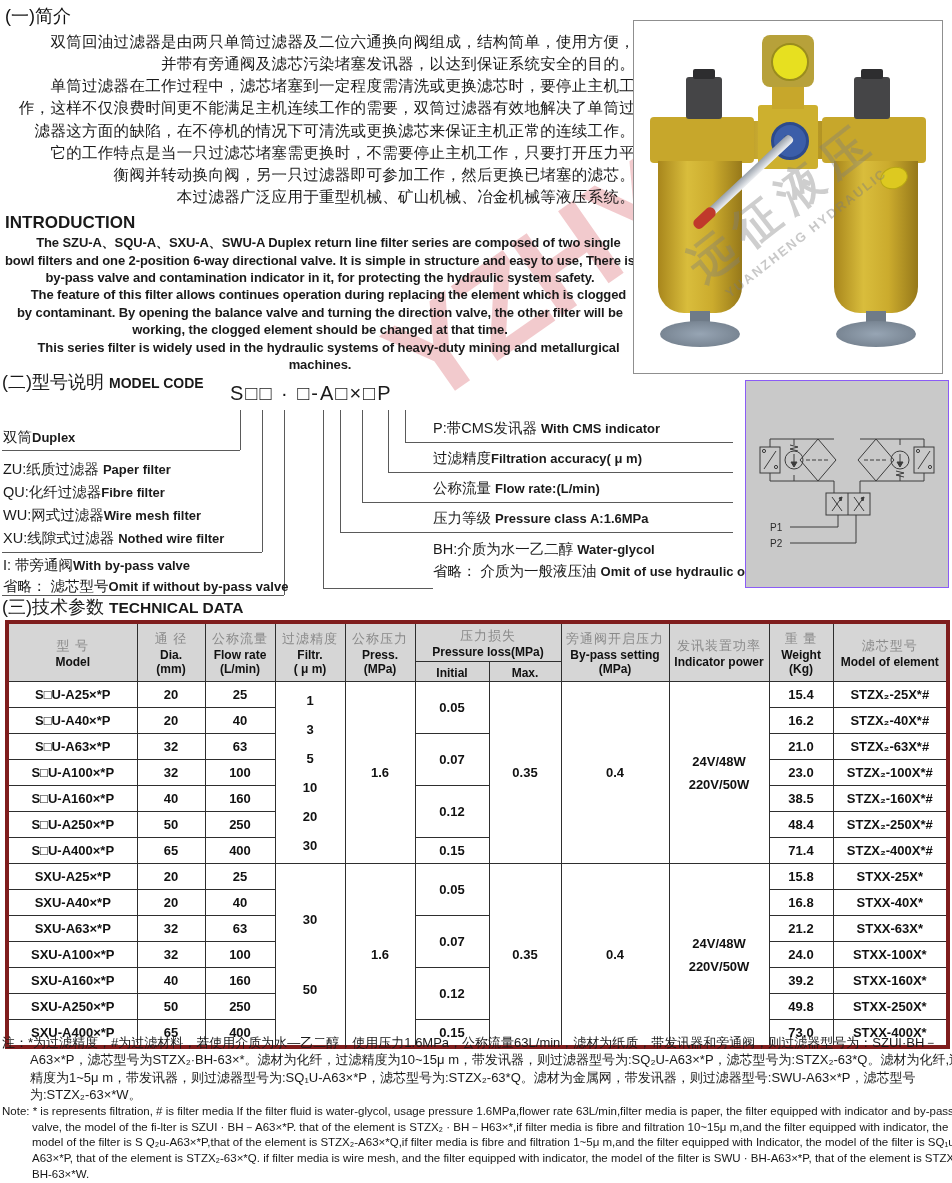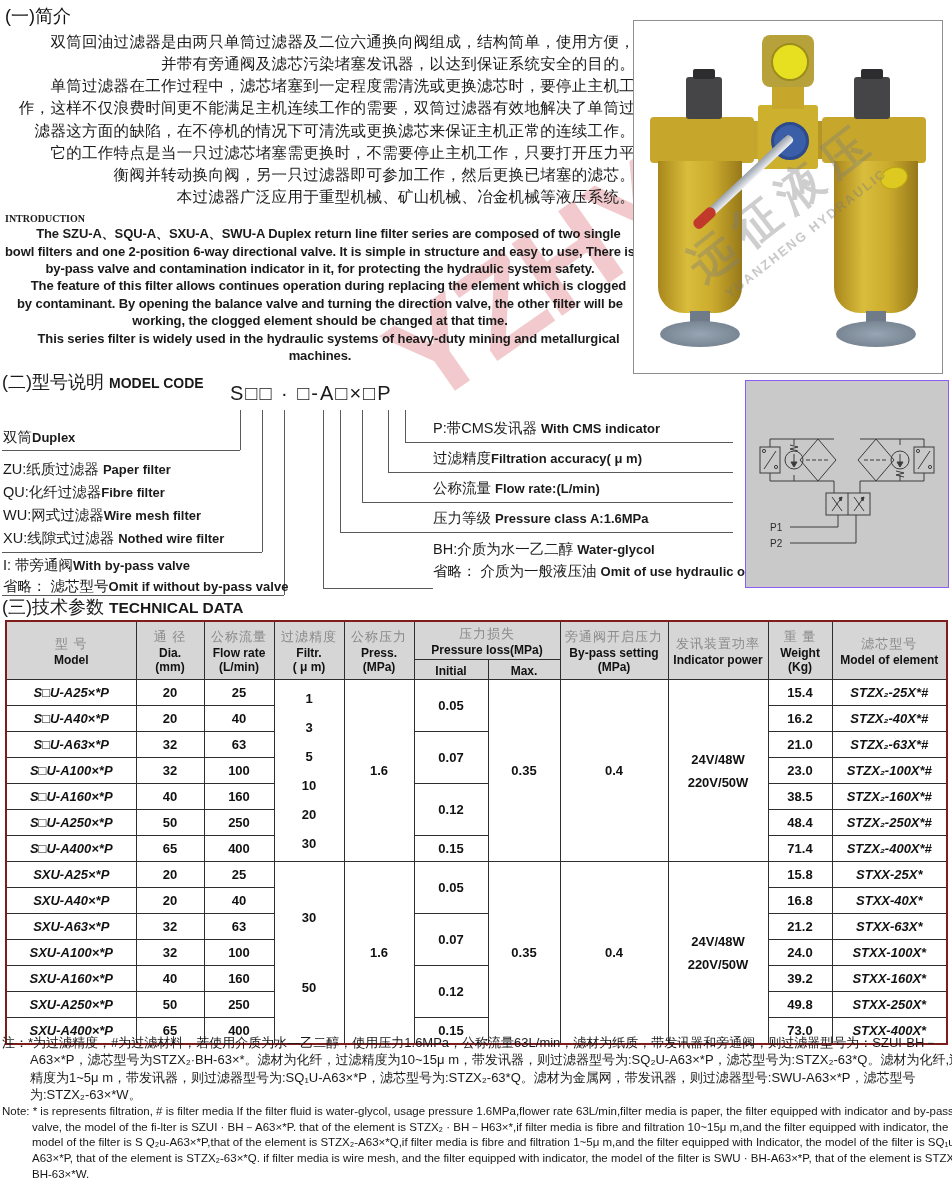--- a/index.html
+++ b/index.html
@@ -6,21 +6,21 @@
   .page{position:relative;width:952px;height:1183px;background:#fff;overflow:hidden;
         font-family:"Liberation Sans","DejaVu Sans",sans-serif;color:#1a1a1a;}
   
   .wm-red{position:absolute;left:402px;top:300px;z-index:0;font-size:128px;font-weight:bold;
           letter-spacing:-4px;color:rgba(201,35,45,0.24);transform:rotate(-35deg);
           transform-origin:0 50%;white-space:nowrap;}
   
   .intro-col{position:absolute;left:5px;top:4px;width:630px;z-index:1;}
   .sec-title{font-size:18px;margin:0 0 3px 0;color:#111;}
   .cn-p{font-size:15.5px;line-height:1.43;text-indent:2em;margin:0;letter-spacing:.3px;text-align:right;}
-  .en-title{font-size:10px;font-weight:bold;margin:5px 0 1px 0;font-family:Liberation Serif, serif;}
+  .en-title{font-size:17px;font-weight:bold;margin:5px 0 1px 0;}
   .en-p{font-size:13px;font-weight:bold;line-height:1.34;text-indent:1.3em;margin:0;letter-spacing:-.1px;text-align:center;}
   
   .photo{position:absolute;left:633px;top:20px;width:308px;height:352px;background:#fff;
          border:1px solid #8f8f8f;z-index:2;overflow:hidden;}
   .photo *{position:absolute;}
   .ph-wm{left:0;top:0;width:100%;height:100%;display:flex;flex-direction:column;align-items:center;
          justify-content:center;transform:rotate(-38deg) translate(-8px,8px);z-index:5;pointer-events:none;}
   .ph-wm .cn{position:static;font-size:46px;letter-spacing:10px;color:rgba(125,125,125,.38);font-weight:bold;}
   .ph-wm .en{position:static;font-size:13px;letter-spacing:2px;color:rgba(125,125,125,.42);font-weight:bold;}
   .yellow{background:linear-gradient(90deg,#a8861c,#d9bd3c 35%,#cbab2d 65%,#96781a);}
@@ -56,33 +56,33 @@
   .lbl{position:absolute;z-index:1;white-space:nowrap;}
   .lbl .cn{font-size:14.5px;}
   .lbl .en{font-size:13px;font-weight:bold;}
   
   .circuit{position:absolute;left:745px;top:380px;width:202px;height:206px;background:#c9c9c9;
            border:1px solid #8b5cf6;z-index:2;}
   
   .sec3-title{position:absolute;left:2px;top:595px;z-index:1;font-size:18px;}
   .sec3-title .en{font-weight:bold;font-size:15.5px;}
   .twrap{position:absolute;left:5px;top:620px;z-index:1;}
-  table.t{border-collapse:collapse;table-layout:fixed;width:941px;border:2px solid #7f1d1d;}
+  table.t{border-collapse:collapse;table-layout:fixed;width:941px;border:4px solid #7f1d1d;}
   .t th,.t td{border:1px solid #2e2e2e;text-align:center;vertical-align:middle;padding:0;overflow:hidden;}
   .t thead th{background:#d6d6d6;font-weight:normal;}
   .t thead tr:first-child th{height:37px;}
   .t thead tr:last-child th{height:19px;}
   .t td{height:25px;font-weight:bold;font-size:13px;color:#111;}
   .h-cn{color:#8a8a8a;font-size:13px;letter-spacing:1px;}
   .h-en{font-weight:bold;font-size:12px;color:#111;}
   .h-unit{font-weight:bold;font-size:12px;color:#111;}
   .filtr6{white-space:pre-line;line-height:29px;}
   .filtr2{white-space:pre-line;line-height:70px;}
   .indcell{white-space:pre-line;line-height:23px;}
-  .model-cell,.elem-cell{font-size:12.3px;font-style:italic;}
+  .model-cell,.elem-cell{font-size:12.3px;}
   
   .note-cn{position:absolute;left:2px;top:1034px;width:948px;z-index:1;font-size:13px;line-height:1.33;
            padding-left:28px;text-indent:-28px;}
   .note-en{position:absolute;left:2px;top:1104px;width:948px;z-index:1;font-size:11.5px;line-height:1.36;
            padding-left:30px;text-indent:-30px;color:#161616;}
 </style>
 </head>
 <body>
 
 <div class="page">

